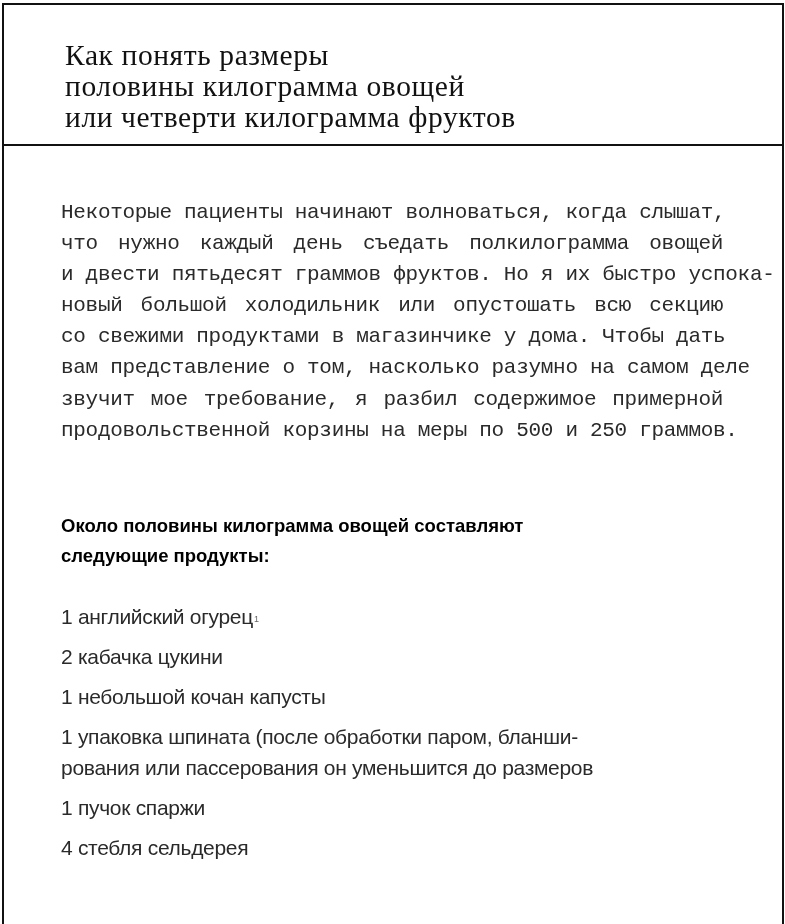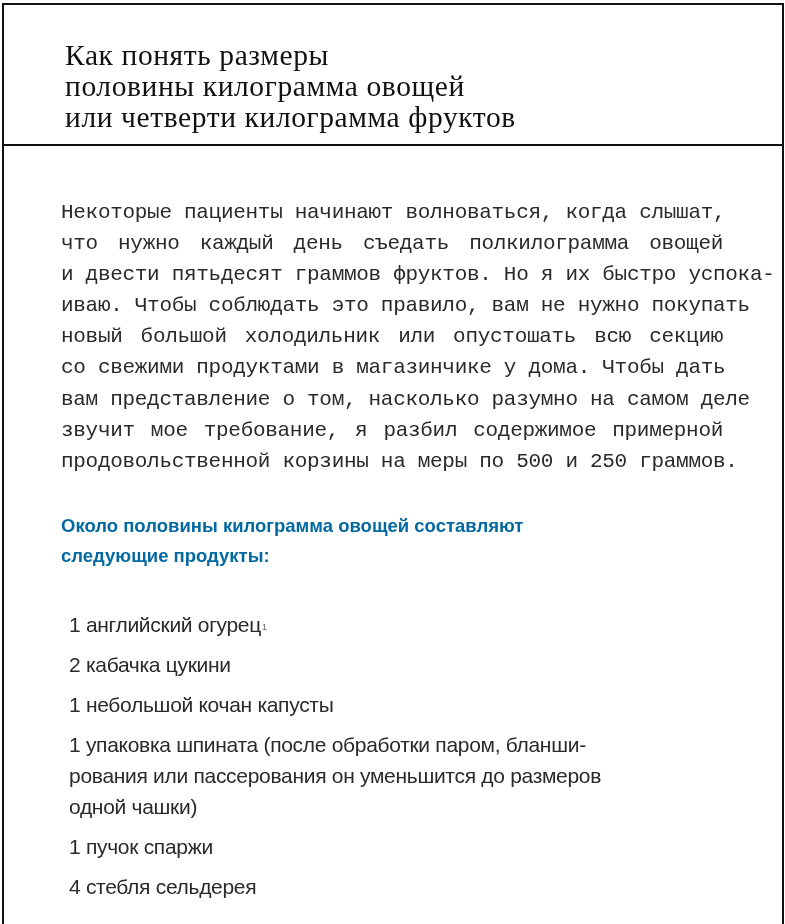--- a/index.html
+++ b/index.html
@@ -67,28 +67,28 @@
     }
     .intro span.last { text-align-last: left; }
     .subhead {
       position: absolute;
       left: 61px;
       top: 511px;
       margin: 0;
       font-size: 18.5px;
       line-height: 30px;
       font-weight: bold;
-      color: #0369a1;
+      color: #000000;
     }
     .subhead span { display: block; white-space: nowrap; }
     .list {
       position: absolute;
       left: 61px;
       top: 601px;
-      margin: 8px;
+      margin: 0;
       padding: 0;
       list-style: none;
       font-size: 21px;
       line-height: 31px;
       color: #2a2a2a;
       letter-spacing: -0.3px;
     }
     .list li { margin: 0 0 9px 0; }
     .list li span.line { display: block; white-space: nowrap; }
     sup.fn {
@@ -110,21 +110,20 @@
       <span>половины килограмма овощей</span>
       <span>или четверти килограмма фруктов</span>
     </h1>
   </div>
 </div>
 
 <p class="intro">
   <span>Некоторые пациенты начинают волноваться, когда слышат,</span>
   <span>что нужно каждый день съедать полкилограмма овощей</span>
   <span>и двести пятьдесят граммов фруктов. Но я их быстро успока-</span>
-  <span>иваю. Чтобы соблюдать это правило, вам не нужно покупать</span>
   <span>новый большой холодильник или опустошать всю секцию</span>
   <span>со свежими продуктами в магазинчике у дома. Чтобы дать</span>
   <span>вам представление о том, насколько разумно на самом деле</span>
   <span>звучит мое требование, я разбил содержимое примерной</span>
   <span class="last">продовольственной корзины на меры по 500 и 250 граммов.</span>
 </p>
 
 <h2 class="subhead">
   <span>Около половины килограмма овощей составляют</span>
   <span>следующие продукты:</span>
@@ -136,21 +135,20 @@
   </li>
   <li>
     <span class="line">2 кабачка цукини</span>
   </li>
   <li>
     <span class="line">1 небольшой кочан капусты</span>
   </li>
   <li>
     <span class="line">1 упаковка шпината (после обработки паром, бланши-</span>
     <span class="line">рования или пассерования он уменьшится до размеров</span>
-    <span class="line">одной чашки)</span>
   </li>
   <li>
     <span class="line">1 пучок спаржи</span>
   </li>
   <li>
     <span class="line">4 стебля сельдерея</span>
   </li>
 </ul>
 
 </body></html>

